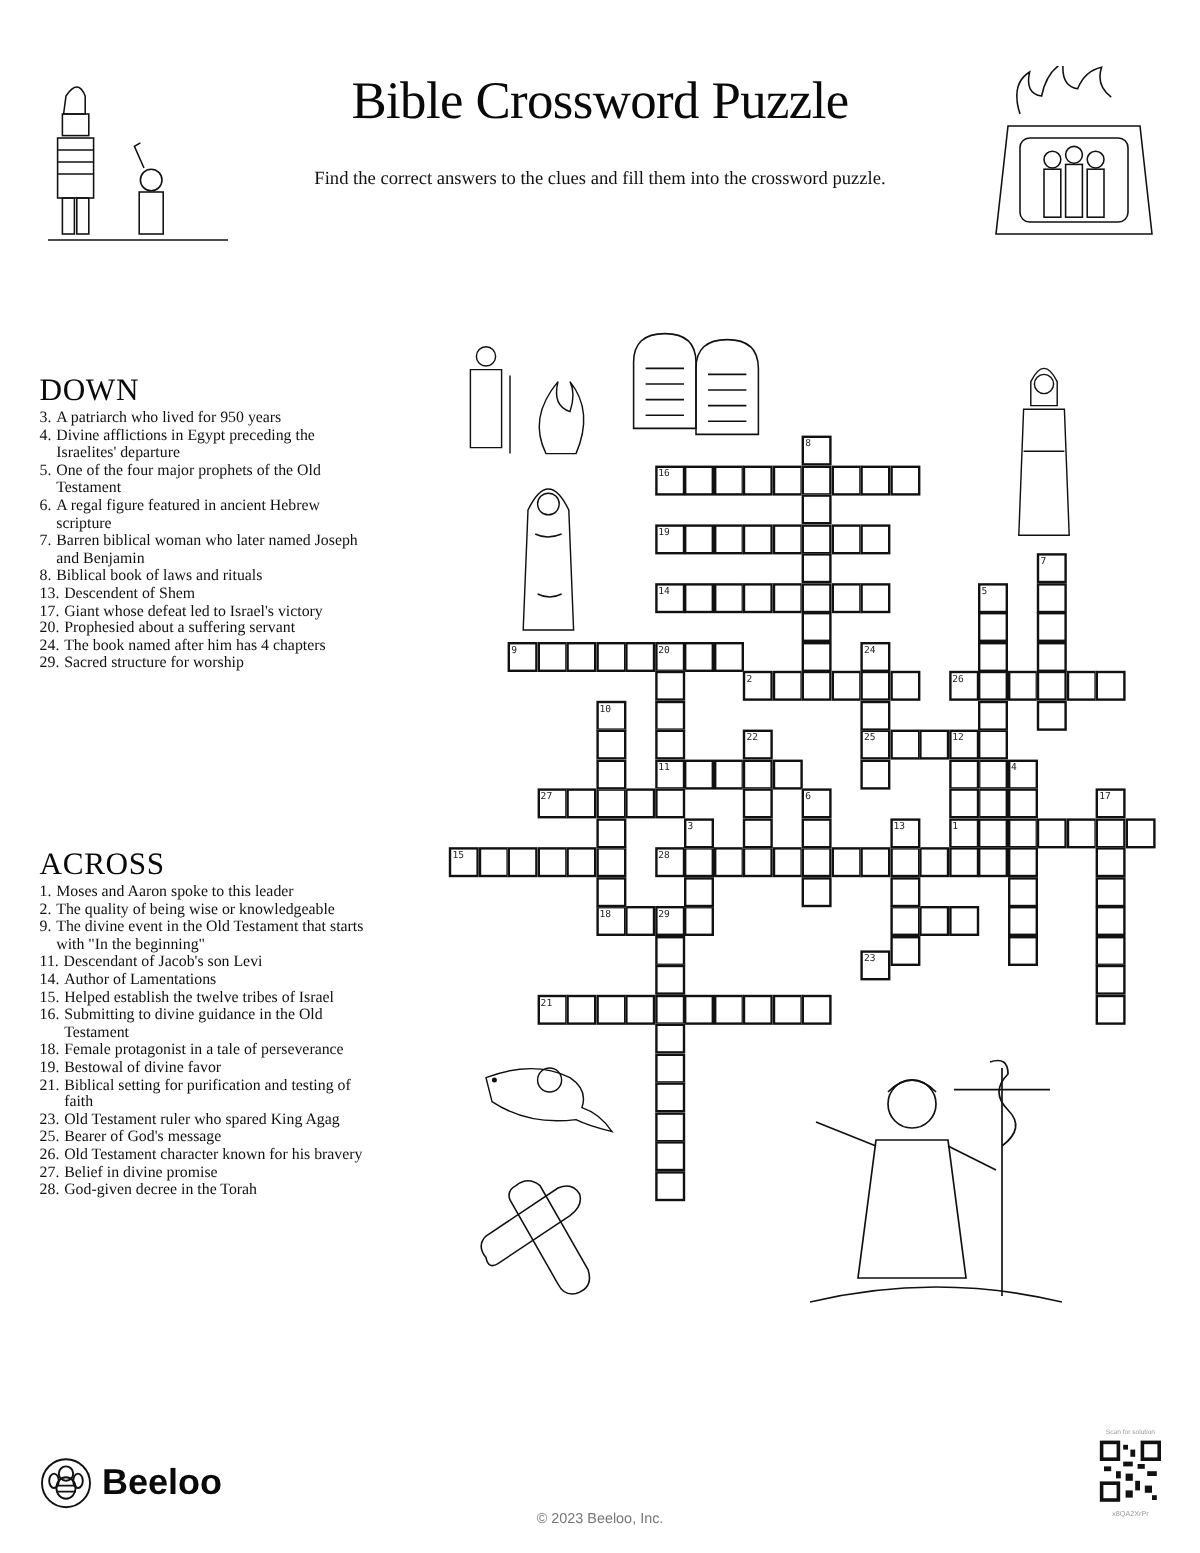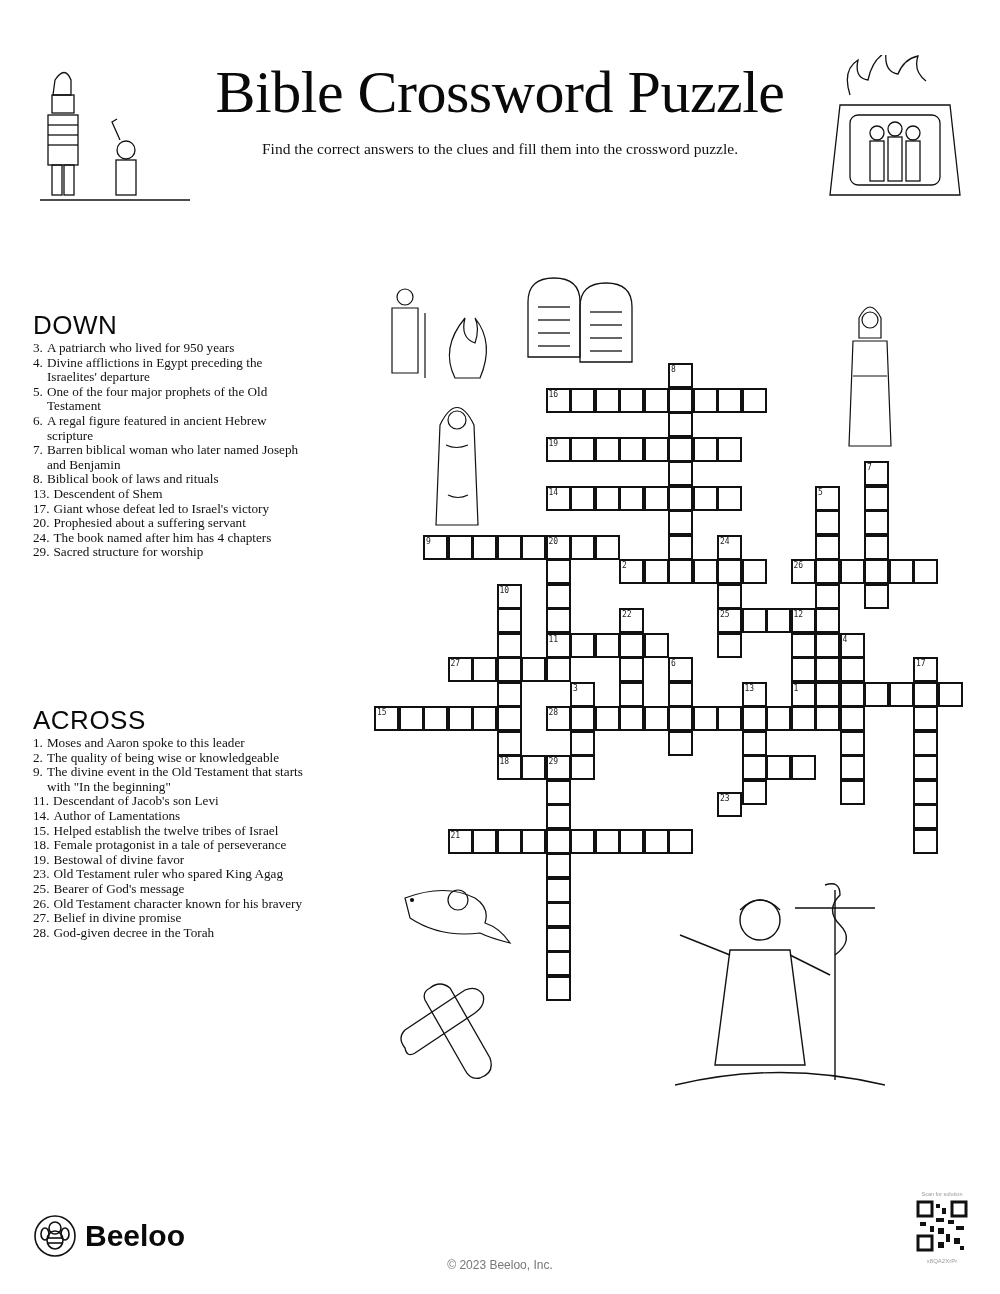--- a/index.html
+++ b/index.html
@@ -1,20 +1,20 @@
 <!DOCTYPE html>
 <html><head>
 <meta charset="utf-8">
 <style>
   * { box-sizing: border-box; margin: 0; padding: 0; }
   body { width: 1000px; height: 1294px; background: #ffffff; position: relative; overflow: hidden; color: #111; font-family: "DejaVu Serif", serif; }
-  .title { position: absolute; left: 0; width: 1000px; top: 58px; text-align: center; font-family: "Liberation Serif", serif; font-size: 60px; letter-spacing: -0.5px; color: #0a0a0a; }
+  .title { position: absolute; left: 0; width: 1000px; top: 58px; text-align: center; font-family: "Liberation Serif", serif; font-size: 44px; letter-spacing: -0.5px; color: #0a0a0a; }
   .subtitle { position: absolute; left: 0; width: 1000px; top: 140px; text-align: center; font-family: "Liberation Serif", serif; font-size: 15.5px; color: #111; }
   .illus { position: absolute; }
-  .section-head { position: absolute; left: 33px; font-family: Liberation Sans, sans-serif; font-size: 26px; color: #0a0a0a; letter-spacing: 0.5px; }
+  .section-head { position: absolute; left: 33px; font-family: Liberation Serif, serif; font-size: 26px; color: #0a0a0a; letter-spacing: 0.5px; }
   .clues { position: absolute; left: 33px; width: 270px; font-family: "Liberation Serif", serif; font-size: 13.2px; line-height: 14.6px; }
   .clue { display: flex; }
   .clue .num { min-width: 0; white-space: nowrap; margin-right: 4px; }
   .clue .txt { flex: 1; }
   #grid { position: absolute; left: 0; top: 0; width: 1000px; height: 1294px; pointer-events: none; }
   .cell { position: absolute; width: 25px; height: 25px; border: 2px solid #111; background: #fff; pointer-events: auto; }
   .cell .lbl { position: absolute; left: 1px; top: 0px; font-family: "DejaVu Sans Mono", monospace; font-size: 8px; color: #222; }
   .footer-logo { position: absolute; left: 33px; top: 1214px; display: flex; align-items: center; }
   .footer-logo .brand { font-family: "Liberation Sans", sans-serif; font-weight: bold; font-size: 30px; margin-left: 8px; color: #0a0a0a; }
   .copyright { position: absolute; left: 0; width: 1000px; top: 1258px; text-align: center; font-family: "Liberation Sans", sans-serif; font-size: 12px; color: #777; }
@@ -172,26 +172,34 @@
     </div>
     <div class="clue">
       <span class="num">14.</span>
       <span class="txt">Author of Lamentations</span>
     </div>
     <div class="clue">
       <span class="num">15.</span>
       <span class="txt">Helped establish the twelve tribes of Israel</span>
     </div>
     <div class="clue">
+      <span class="num">16.</span>
+      <span class="txt">Submitting to divine guidance in the Old Testament</span>
+    </div>
+    <div class="clue">
       <span class="num">18.</span>
       <span class="txt">Female protagonist in a tale of perseverance</span>
     </div>
     <div class="clue">
       <span class="num">19.</span>
       <span class="txt">Bestowal of divine favor</span>
+    </div>
+    <div class="clue">
+      <span class="num">21.</span>
+      <span class="txt">Biblical setting for purification and testing of faith</span>
     </div>
     <div class="clue">
       <span class="num">23.</span>
       <span class="txt">Old Testament ruler who spared King Agag</span>
     </div>
     <div class="clue">
       <span class="num">25.</span>
       <span class="txt">Bearer of God's message</span>
     </div>
     <div class="clue">

